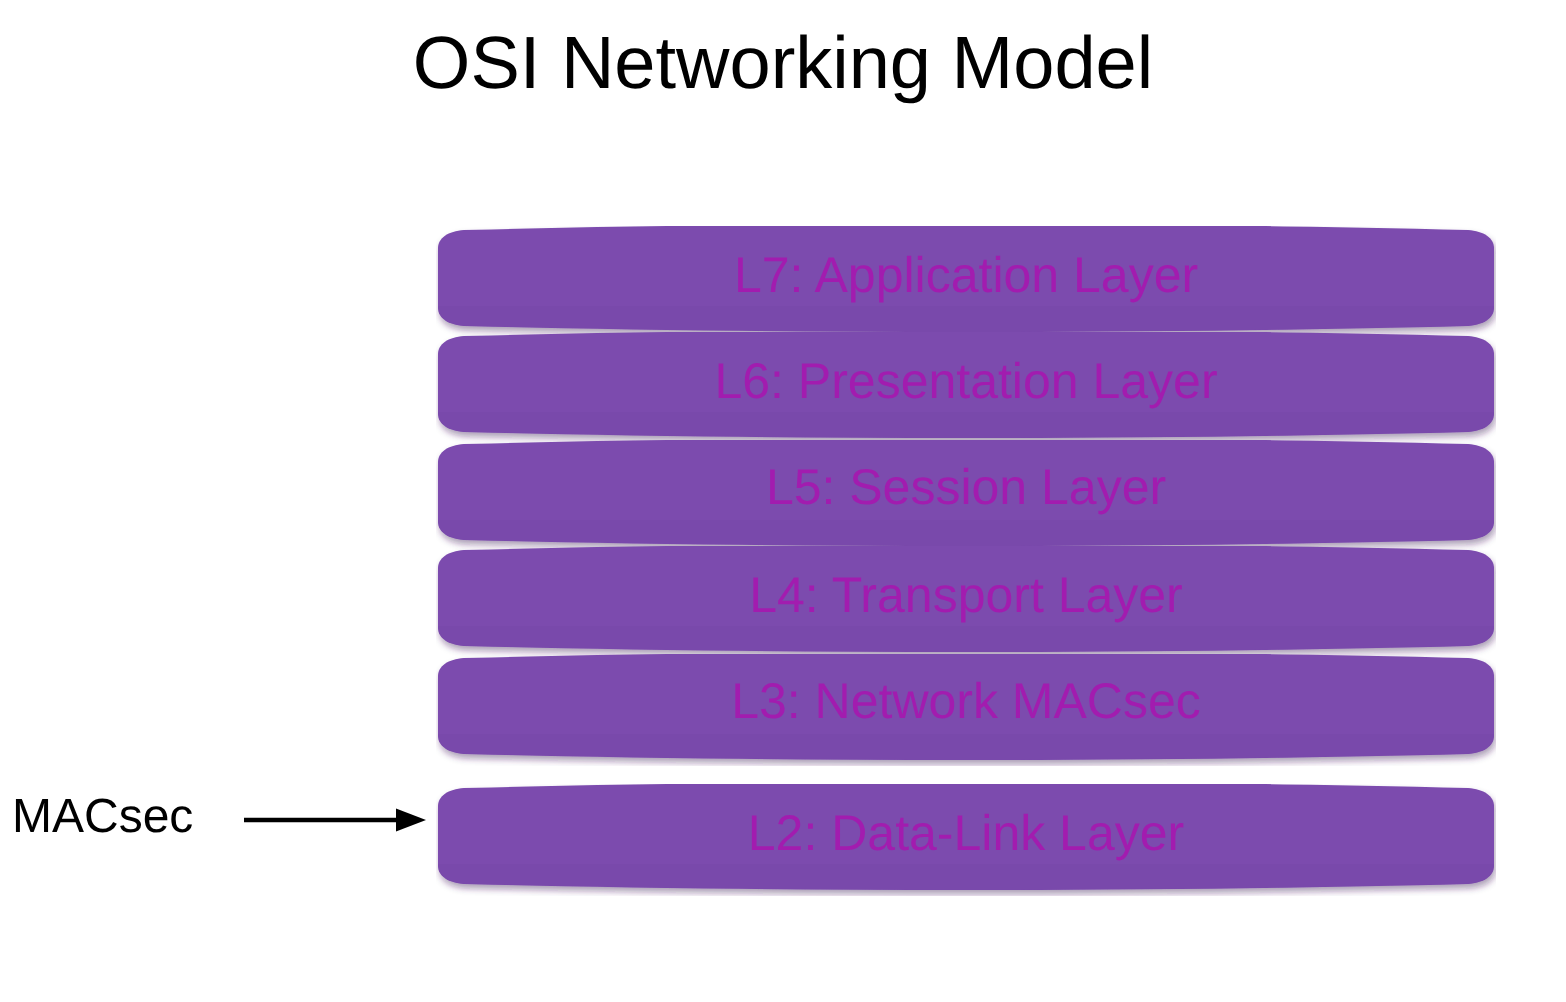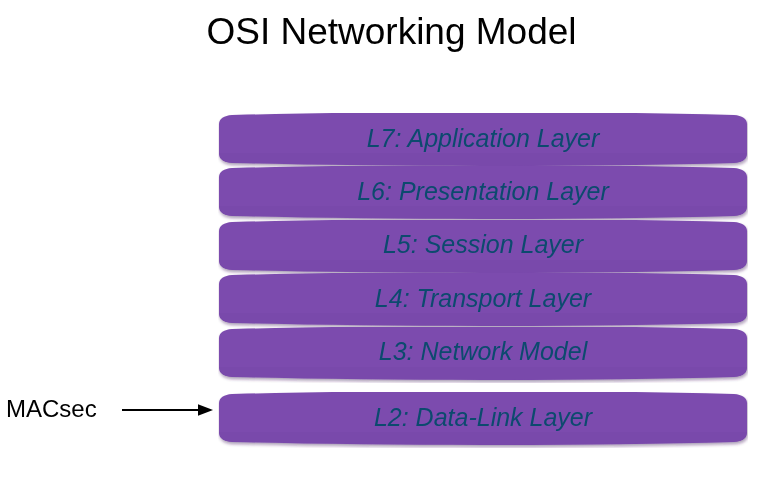--- a/index.html
+++ b/index.html
@@ -62,26 +62,25 @@
     left: 0;
     top: 0;
     width: 530px;
     height: 50px;
     display: flex;
     align-items: center;
     justify-content: center;
     font-size: 25px;
     line-height: 28px;
     font-weight: 400;
-    color: #0c4a6e;
+    color: #a21caf;
     white-space: nowrap;
     z-index: 2;
     padding-bottom: 1px;
     box-sizing: border-box;
-    font-style: italic;
   }
 
   
   #macsec-annotation {
     position: absolute;
     left: 0px;
     top: 392px;
     width: 215px;
     height: 36px;
     text-align: right;
@@ -163,21 +162,21 @@
       <div class="layer-bar" style="top: 213.6px;">
         <div class="bar-shape"><svg width="530" height="56" viewBox="0 0 530 56" xmlns="http://www.w3.org/2000/svg">
             <defs>
               <filter id="sh4" x="-8%" y="-30%" width="116%" height="170%">
                 <feDropShadow dx="0.8" dy="2.2" stdDeviation="1.6" flood-color="#3b1e55" flood-opacity="0.42"></feDropShadow>
               </filter>
             </defs>
             <path filter="url(#sh4)" fill="#7C4BAE" d="M 14,2 C 170,-2 360,-2 516,2 C 524,2.6 529,6 529,11 L 529,41 C 529,46 524,49.4 516,50 C 360,54 170,54 14,50 C 6,49.4 1,46 1,41 L 1,11 C 1,6 6,2.6 14,2 Z"></path>
             <path fill="#6F3FA0" fill-opacity="0.20" d="M 1,40 L 529,40 L 529,41 C 529,46 524,49.4 516,50 C 360,54 170,54 14,50 C 6,49.4 1,46 1,41 Z"></path>
           </svg></div>
-        <div class="bar-label">L3: Network Model</div>
+        <div class="bar-label">L3: Network MACsec</div>
       </div>
       <div class="layer-bar" style="top: 279px;">
         <div class="bar-shape"><svg width="530" height="56" viewBox="0 0 530 56" xmlns="http://www.w3.org/2000/svg">
             <defs>
               <filter id="sh5" x="-8%" y="-30%" width="116%" height="170%">
                 <feDropShadow dx="0.8" dy="2.2" stdDeviation="1.6" flood-color="#3b1e55" flood-opacity="0.42"></feDropShadow>
               </filter>
             </defs>
             <path filter="url(#sh5)" fill="#7C4BAE" d="M 14,2 C 170,-2 360,-2 516,2 C 524,2.6 529,6 529,11 L 529,41 C 529,46 524,49.4 516,50 C 360,54 170,54 14,50 C 6,49.4 1,46 1,41 L 1,11 C 1,6 6,2.6 14,2 Z"></path>
             <path fill="#6F3FA0" fill-opacity="0.20" d="M 1,40 L 529,40 L 529,41 C 529,46 524,49.4 516,50 C 360,54 170,54 14,50 C 6,49.4 1,46 1,41 Z"></path>

